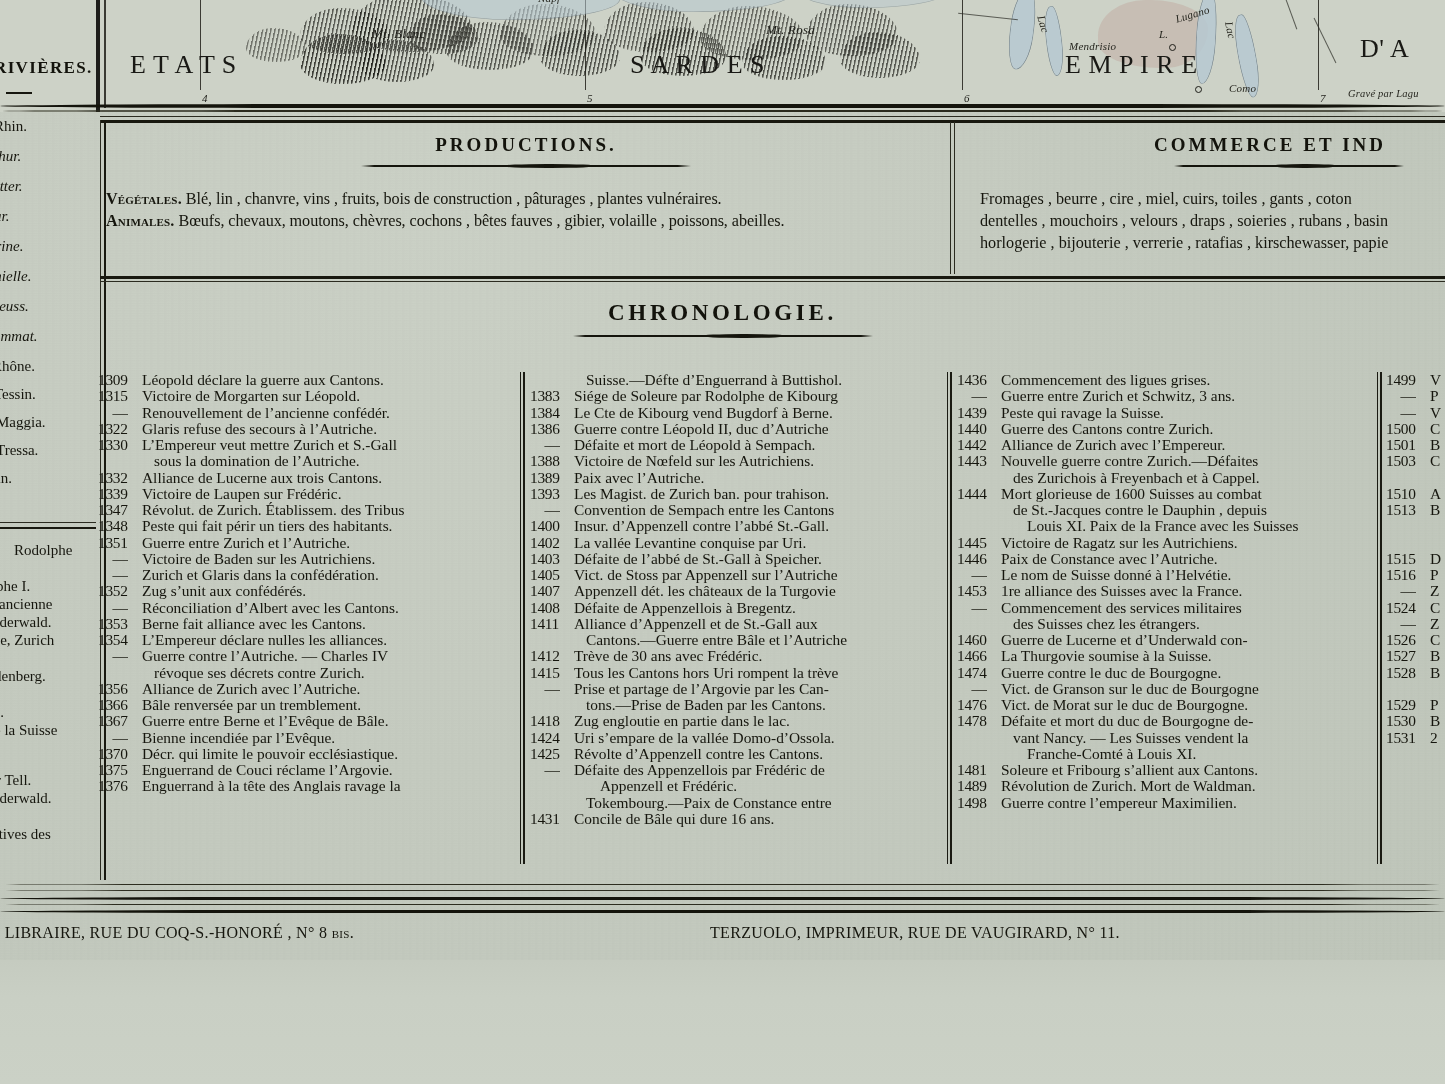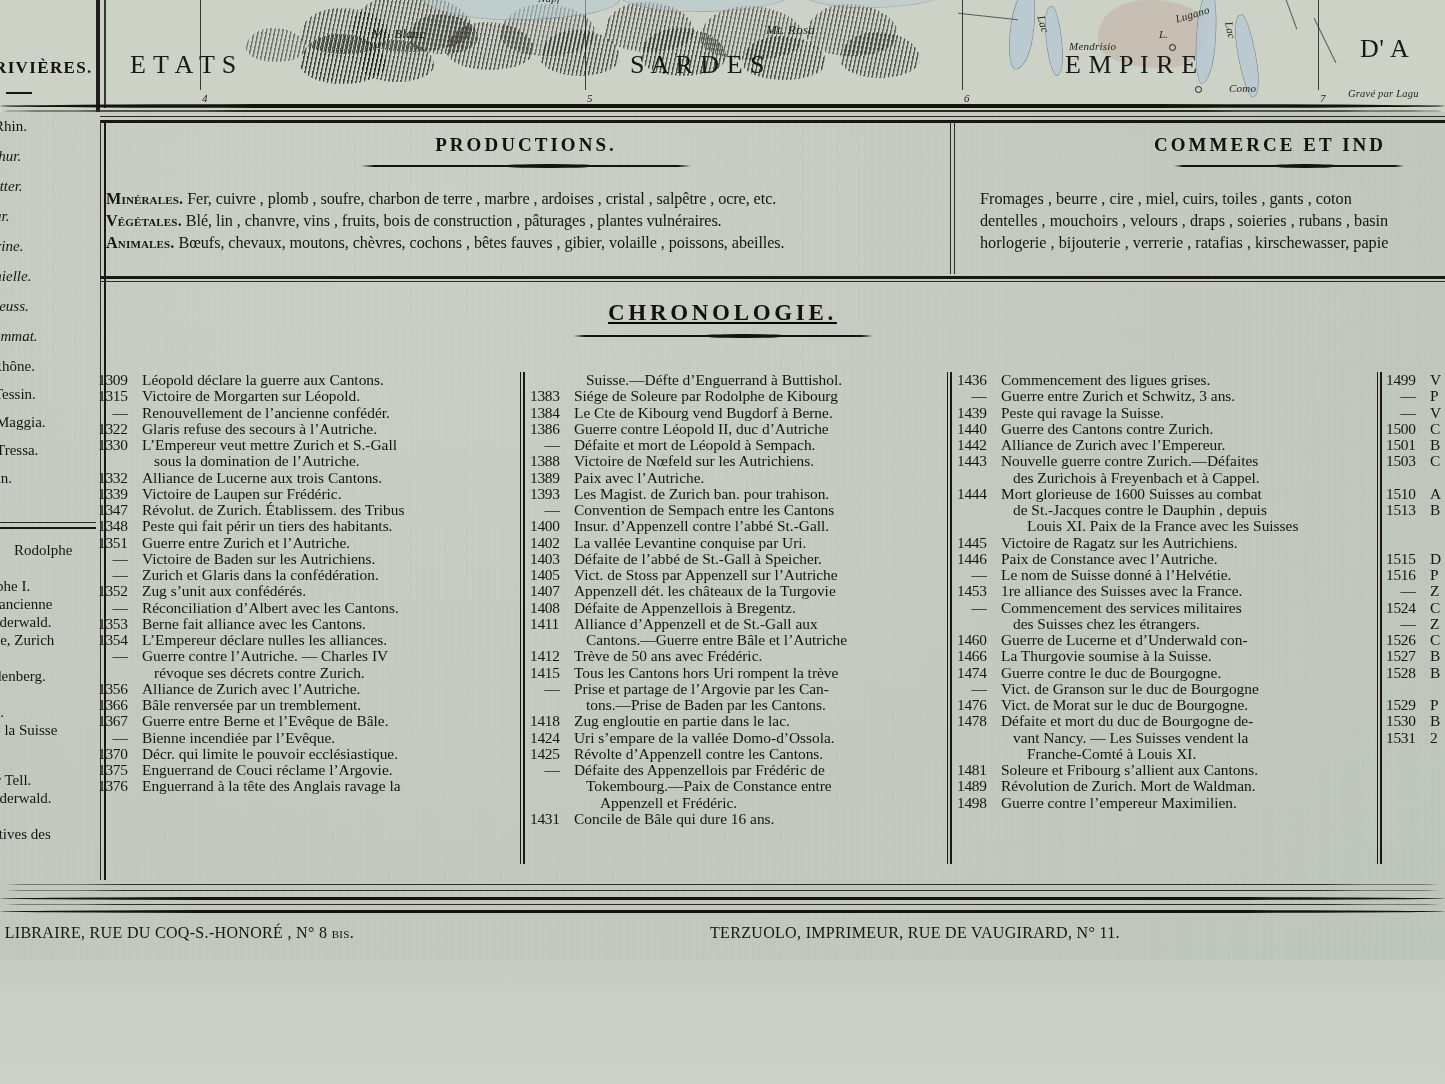--- a/index.html
+++ b/index.html
@@ -160,21 +160,21 @@
   #comm-title{font-size:19px;padding-top:6px;padding-left:190px;text-align:left;white-space:nowrap;}
   .comm-line{
     font-size:16.2px;color:#16160e;white-space:nowrap;line-height:1.0;
   }
 
   
   #chrono-title{
     position:absolute;left:0;right:0;top:300px;
     font-size:23px;
   }
-  #chrono-title .inner{width:430px;margin:0 auto;text-decoration:underline;}
+  #chrono-title .inner{width:430px;margin:0 auto;}
 
   #chrono-body{
     position:absolute;left:96px;top:372px;width:1349px;height:500px;
   }
   .chrono-col{
     position:absolute;top:0;
     font-size:15.4px;
     line-height:1.055;
     color:#15150d;
     white-space:nowrap;
@@ -316,24 +316,20 @@
   <div class="rule-thick" style="left:104px;top:120px;width:2.4px;height:760px;"></div>
 
   <div class="rule-thin" style="left:950px;top:122px;width:1.4px;height:152px;"></div>
   <div class="rule-thin" style="left:954px;top:122px;width:1.4px;height:152px;"></div>
 
   <div id="productions">
     <div class="panel-head" id="prod-title">PRODUCTIONS.</div>
     <div class="squiggle" style="width:330px;"></div>
 
     <div style="margin-top:22px;">
-      <div class="prod-line">
-        <span class="prod-cat">Minérales.</span>
-        <span>Fer, cuivre , plomb , soufre, charbon de terre , marbre , ardoises , cristal , salpêtre , ocre, etc.</span>
-      </div>
       <div class="prod-line" style="margin-top:6px;">
         <span class="prod-cat">Végétales.</span>
         <span>Blé, lin , chanvre, vins , fruits, bois de construction , pâturages , plantes vulnéraires.</span>
       </div>
       <div class="prod-line" style="margin-top:6px;">
         <span class="prod-cat">Animales.</span>
         <span>Bœufs, chevaux, moutons, chèvres, cochons , bêtes fauves , gibier, volaille , poissons, abeilles.</span>
       </div>
     </div>
   </div>
@@ -402,27 +398,27 @@
         <span class="ev"><span class="yr">1389</span><span>Paix avec l’Autriche.</span></span>
         <span class="ev"><span class="yr">1393</span><span>Les Magist. de Zurich ban. pour trahison.</span></span>
         <span class="ev"><span class="yr dash">—</span><span>Convention de Sempach entre les Cantons</span></span>
         <span class="ev"><span class="yr">1400</span><span>Insur. d’Appenzell contre l’abbé St.-Gall.</span></span>
         <span class="ev"><span class="yr">1402</span><span>La vallée Levantine conquise par Uri.</span></span>
         <span class="ev"><span class="yr">1403</span><span>Défaite de l’abbé de St.-Gall à Speicher.</span></span>
         <span class="ev"><span class="yr">1405</span><span>Vict. de Stoss par Appenzell sur l’Autriche</span></span>
         <span class="ev"><span class="yr">1407</span><span>Appenzell dét. les châteaux de la Turgovie</span></span>
         <span class="ev"><span class="yr">1408</span><span>Défaite de Appenzellois à Bregentz.</span></span>
         <span class="ev"><span class="yr">1411</span><span>Alliance d’Appenzell et de St.-Gall aux</span><span class="cont">Cantons.—Guerre entre Bâle et l’Autriche</span></span>
-        <span class="ev"><span class="yr">1412</span><span>Trève de 50 ans avec Frédéric.</span></span>
+        <span class="ev"><span class="yr">1412</span><span>Trève de 30 ans avec Frédéric.</span></span>
         <span class="ev"><span class="yr">1415</span><span>Tous les Cantons hors Uri rompent la trève</span></span>
         <span class="ev"><span class="yr dash">—</span><span>Prise et partage de l’Argovie par les Can-</span><span class="cont">tons.—Prise de Baden par les Cantons.</span></span>
         <span class="ev"><span class="yr">1418</span><span>Zug engloutie en partie dans le lac.</span></span>
         <span class="ev"><span class="yr">1424</span><span>Uri s’empare de la vallée Domo-d’Ossola.</span></span>
         <span class="ev"><span class="yr">1425</span><span>Révolte d’Appenzell contre les Cantons.</span></span>
-        <span class="ev"><span class="yr dash">—</span><span>Défaite des Appenzellois par Frédéric de</span><span class="cont">Tokembourg.—Paix de Constance entre</span><span class="cont c2">Appenzell et Frédéric.</span></span>
+        <span class="ev"><span class="yr dash">—</span><span>Défaite des Appenzellois par Frédéric de</span><span class="cont c2">Appenzell et Frédéric.</span><span class="cont">Tokembourg.—Paix de Constance entre</span></span>
         <span class="ev"><span class="yr">1431</span><span>Concile de Bâle qui dure 16 ans.</span></span>
       </div>
     <div class="colsep" style="left:851px;">
         <i></i>
         <i></i>
       </div>
 
     <div class="chrono-col" id="col3" style="left:861px;width:418px;">
         <span class="ev"><span class="yr">1436</span><span>Commencement des ligues grises.</span></span>
         <span class="ev"><span class="yr dash">—</span><span>Guerre entre Zurich et Schwitz, 3 ans.</span></span>

